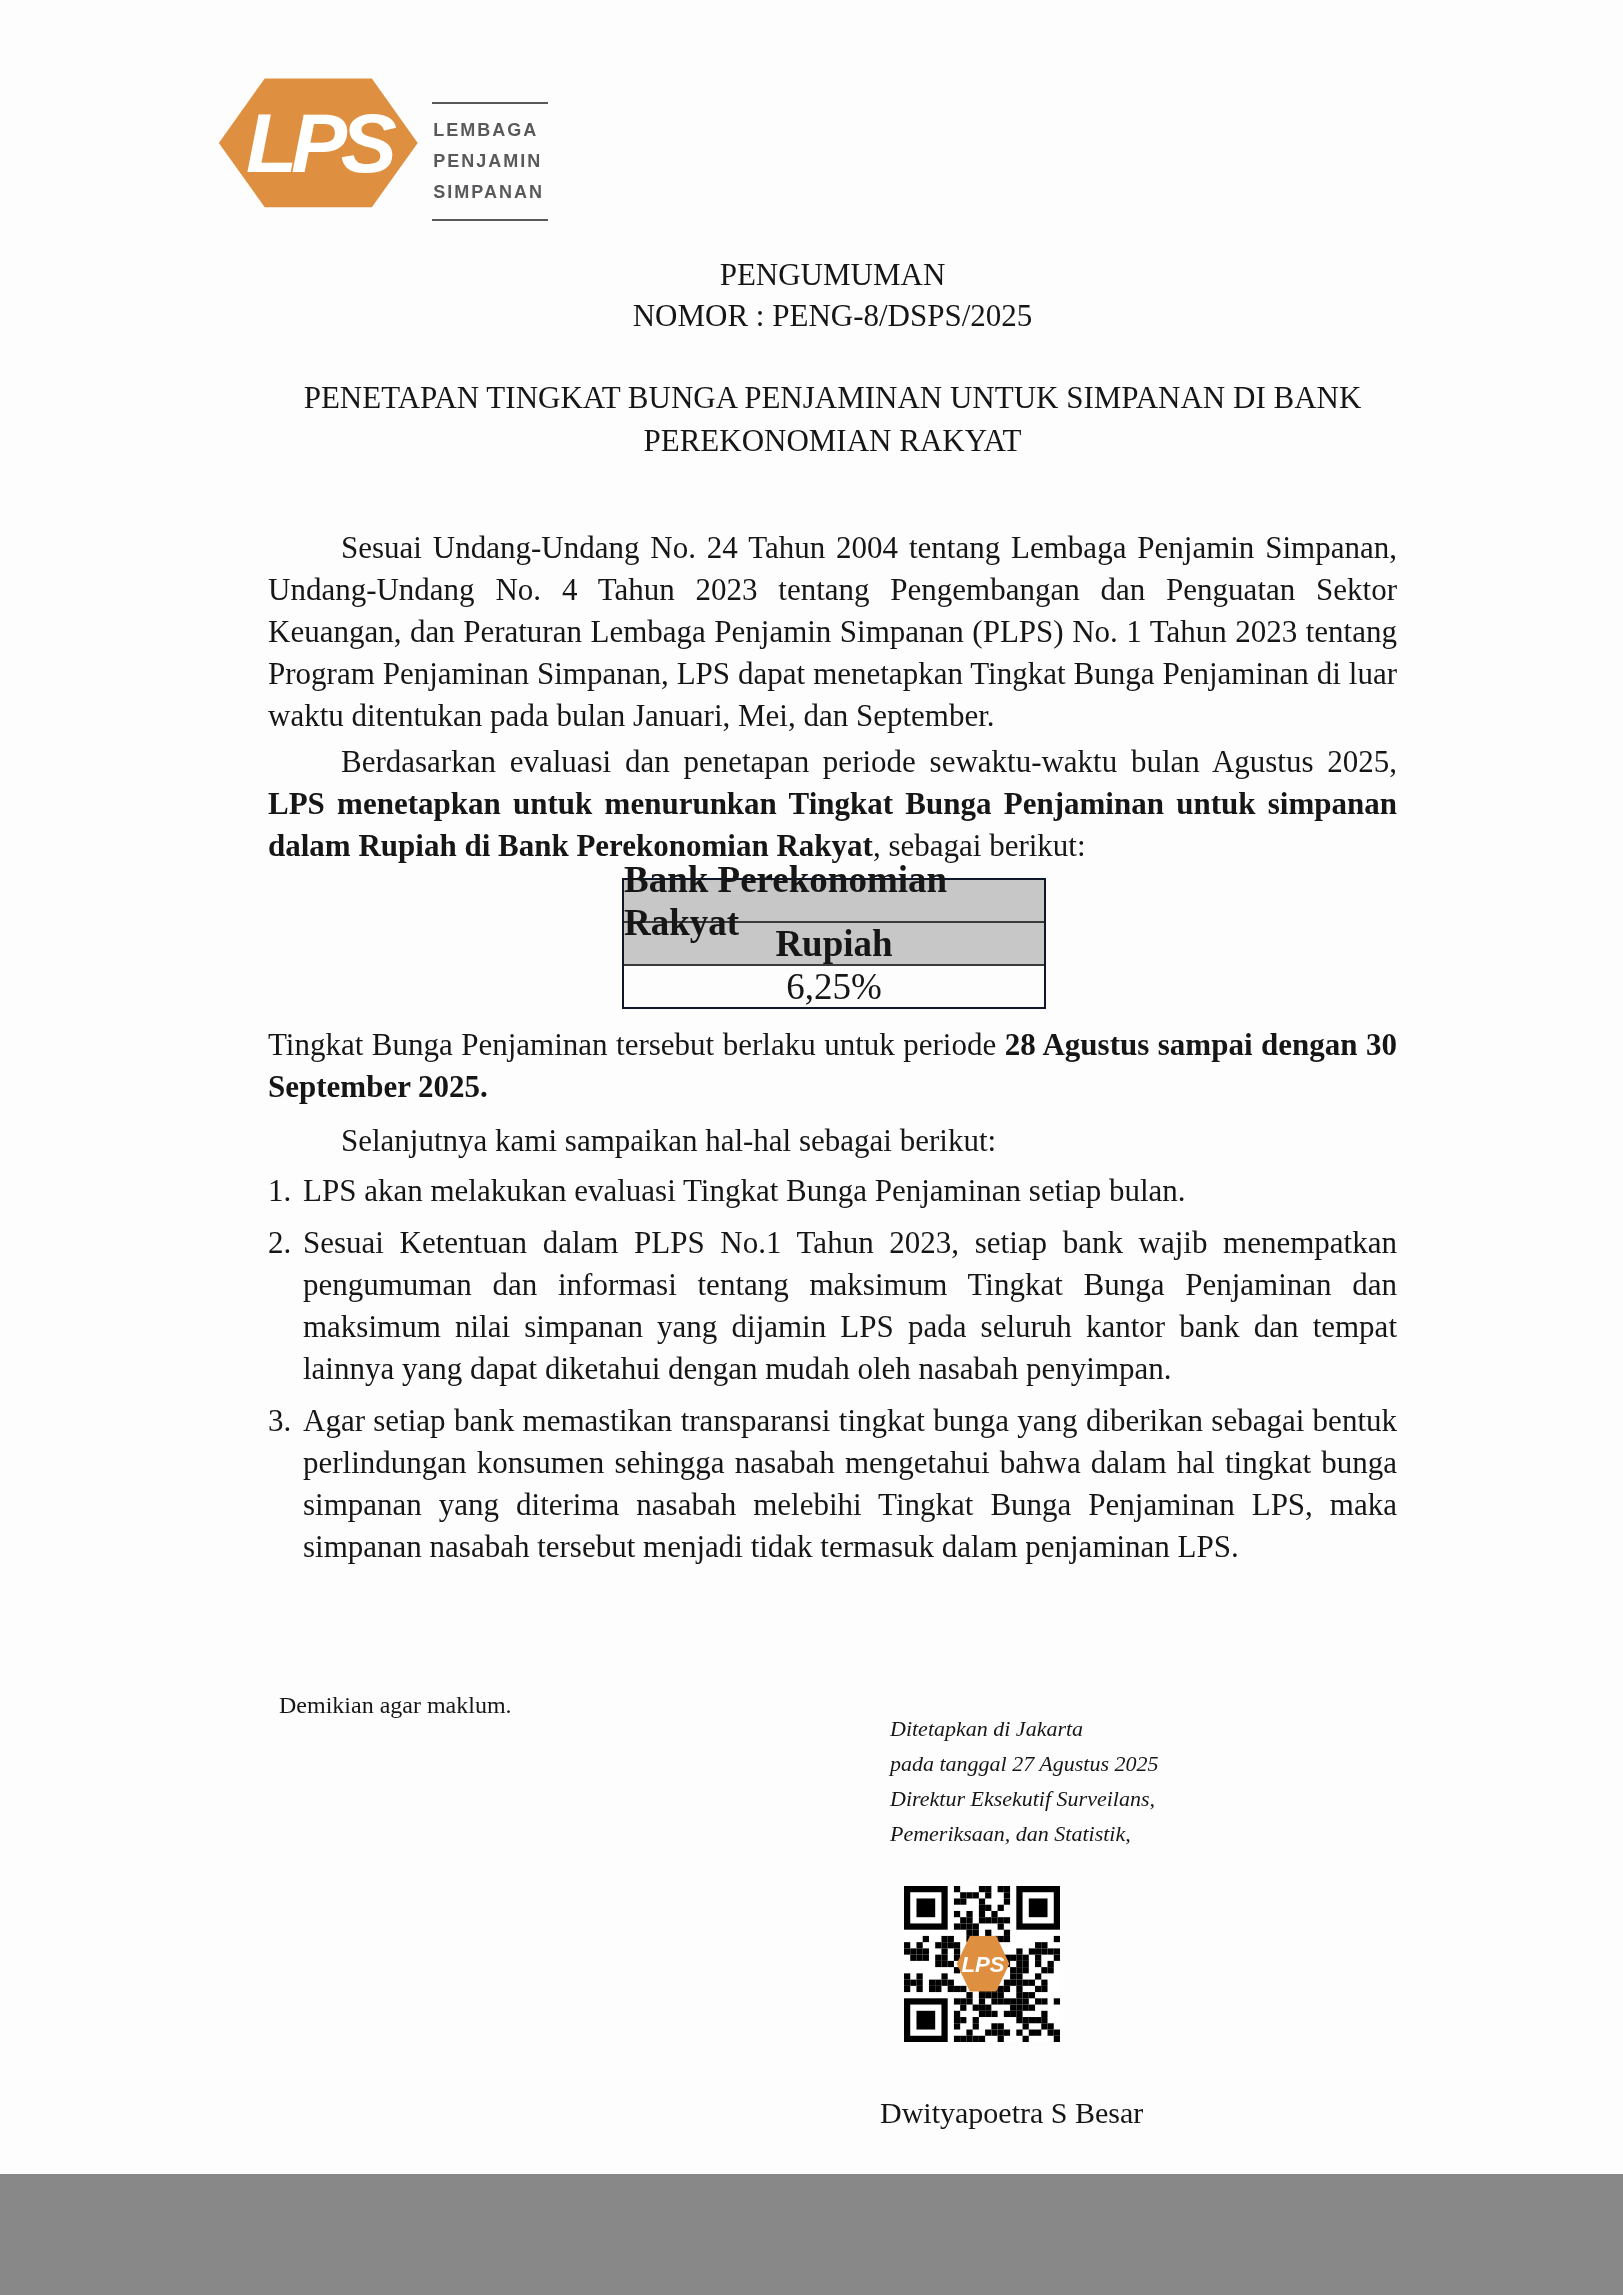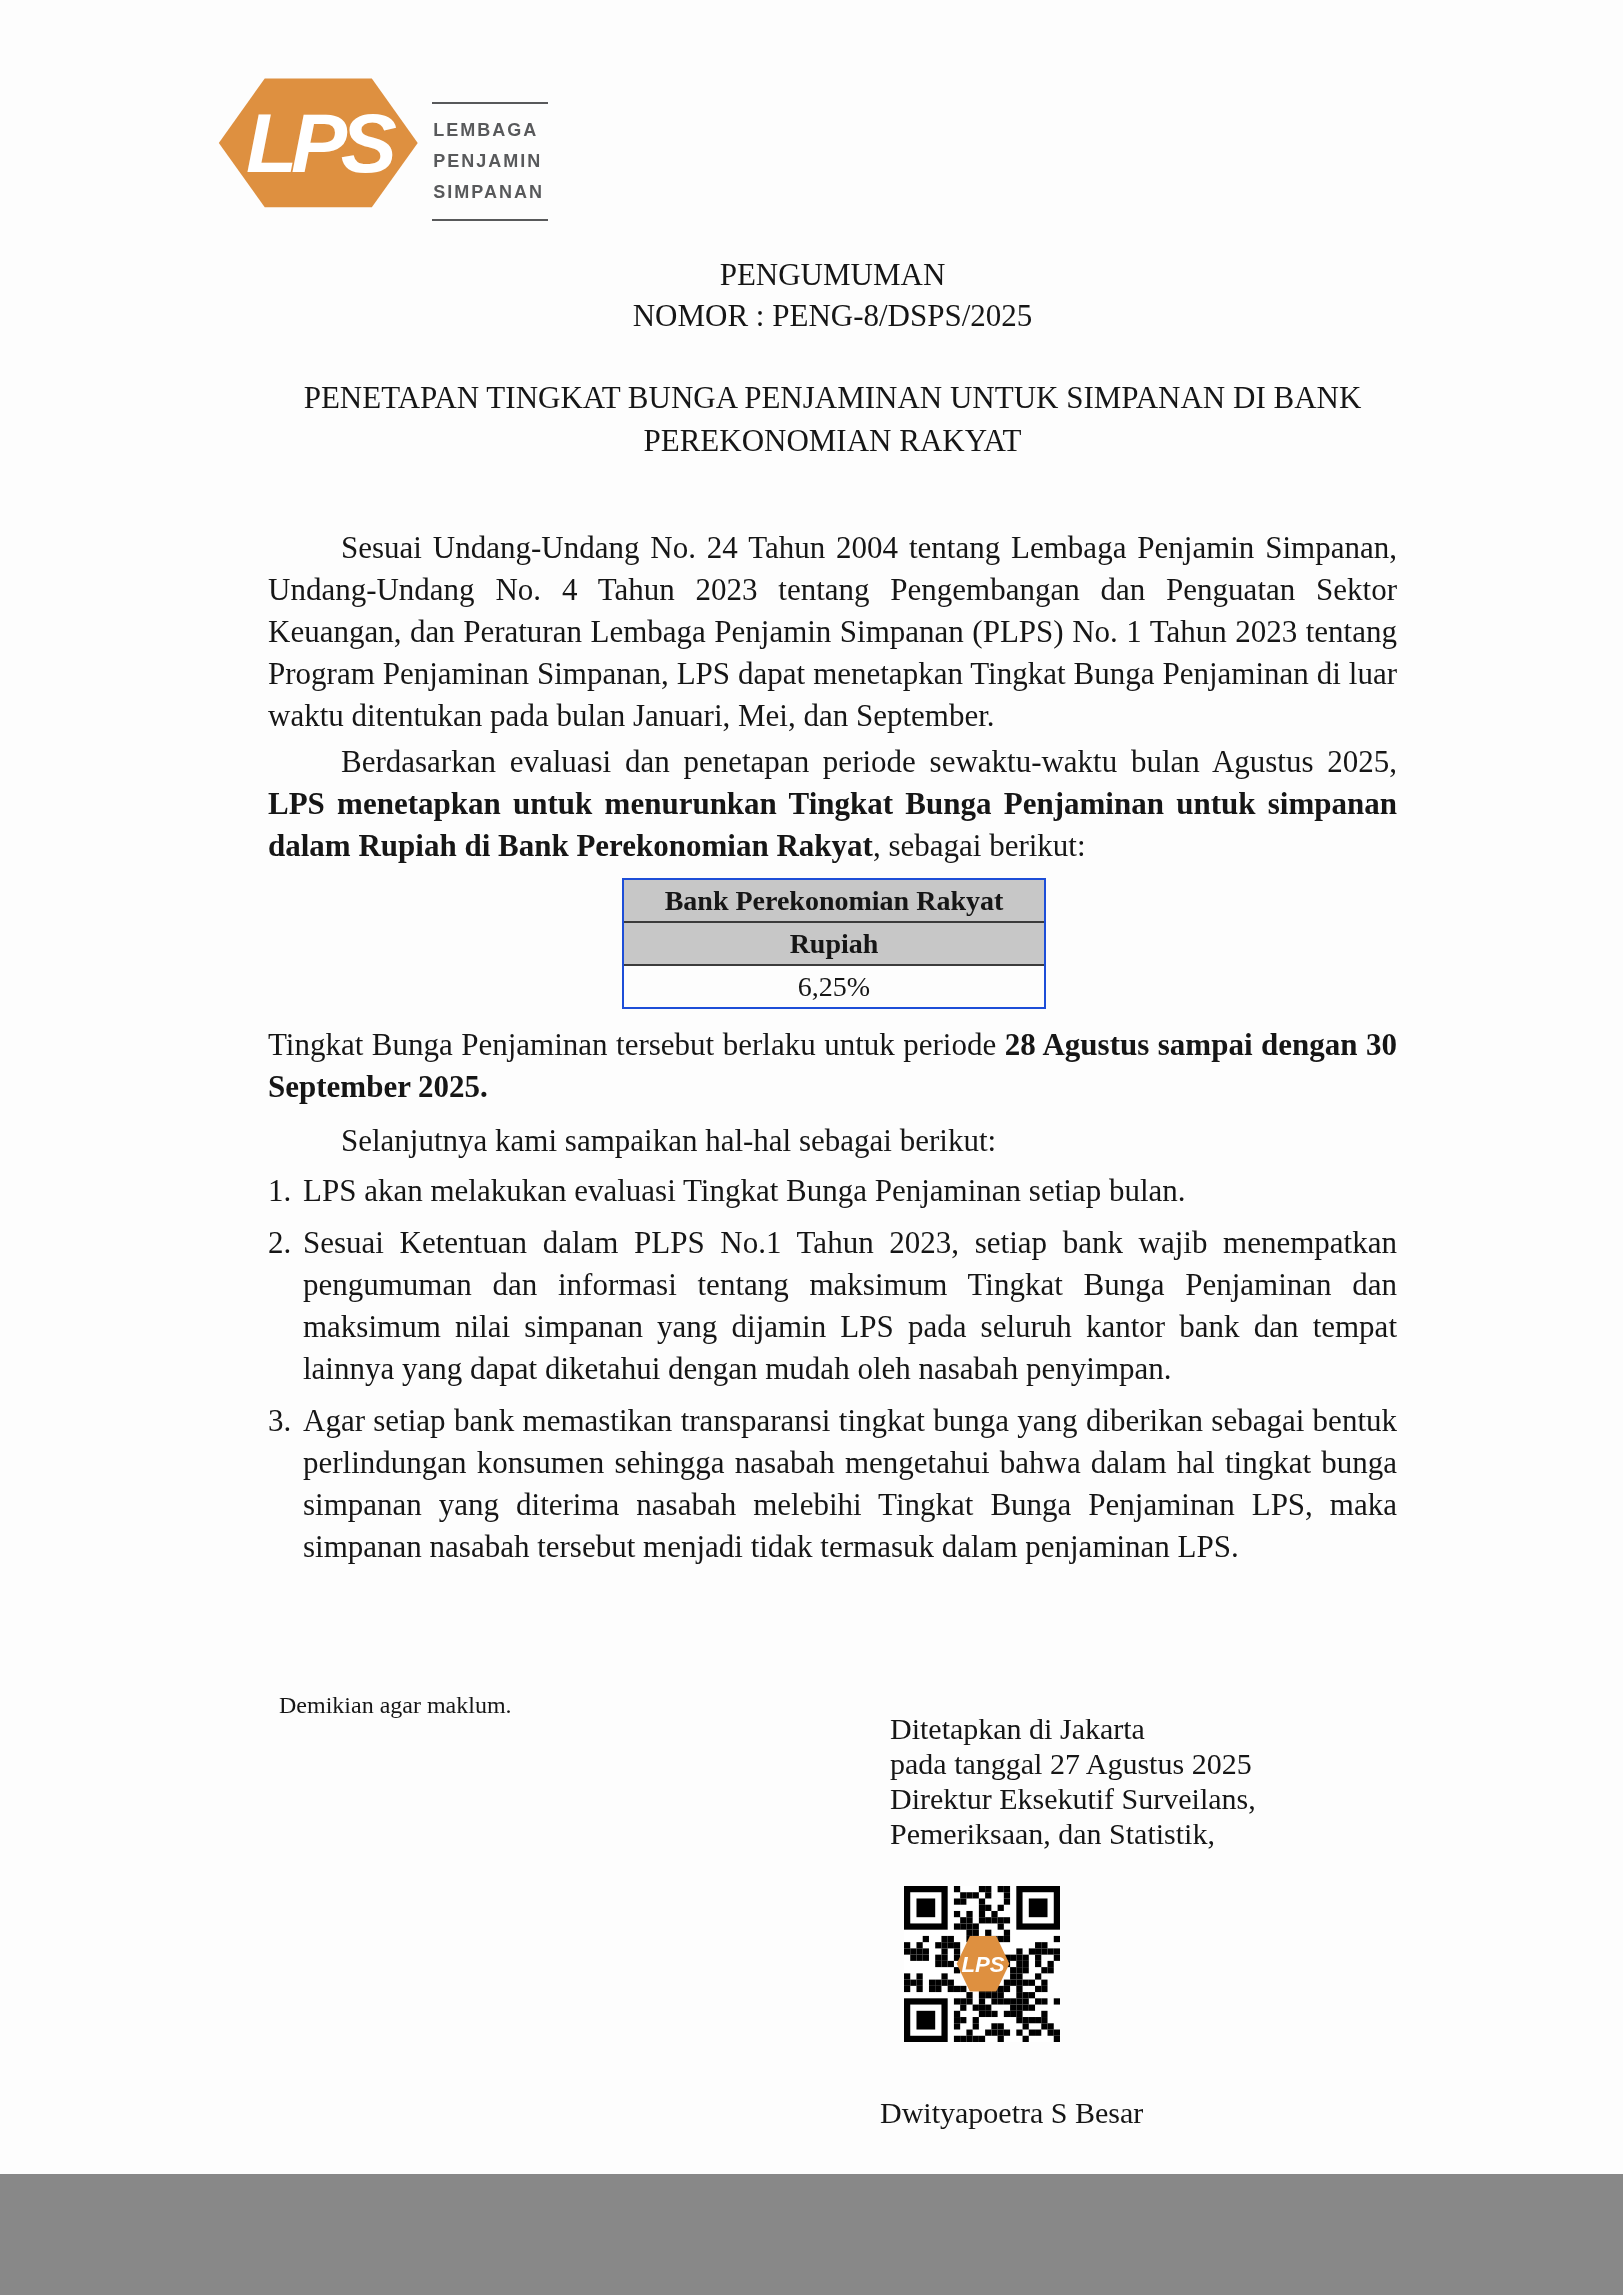--- a/index.html
+++ b/index.html
@@ -42,37 +42,37 @@
   }
   .indent{text-indent:73px;}
   .b{font-weight:bold;}
   #para1{top:527px;}
   #para2{top:741px;}
   #para3{top:1024px;}
   #para4{top:1120px;}
   
   .rate-table{
     position:absolute;left:622px;top:878px;width:420px;
-    border:2px solid #1d4ed8;
-    font-size:28px;
+    border:2px solid #0f172a;
+    font-size:37px;
   }
   .rate-row{
     height:41px;display:flex;align-items:center;justify-content:center;
     border-bottom:2px solid #3b3b3b;
   }
   .rate-row:last-child{border-bottom:none;}
   .rate-head{background:var(--tbl-bg,#c7c7c7);font-weight:bold;}
   
   .list{position:absolute;left:268px;top:1170px;width:1129px;font-size:31px;line-height:42px;}
   .li{display:flex;margin-bottom:9.8px;}
   .li .num{flex:none;width:35px;}
   .li .litext{flex:1;text-align:justify;}
   
   .closing{position:absolute;left:279px;top:1686px;font-size:24px;line-height:39px;}
-  .sig-block{position:absolute;left:890px;top:1711px;font-size:30px;line-height:35px;}
+  .sig-block{position:absolute;left:890px;top:1711px;font-size:22px;line-height:35px;font-style:italic;}
   .qr{position:absolute;left:904px;top:1886px;width:156px;height:156px;}
   .qr svg{width:156px;height:156px;display:block;}
   .sig-name{position:absolute;left:880px;top:2096px;font-size:30px;}
 </style>
 </head>
 <body>
 
 <div class="page">
 
   <div class="logo">

